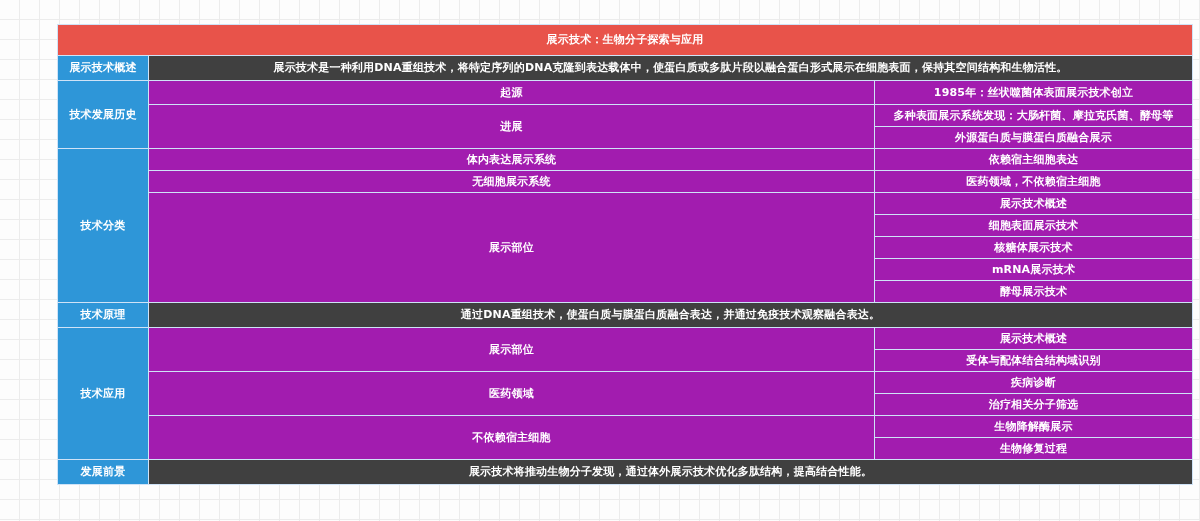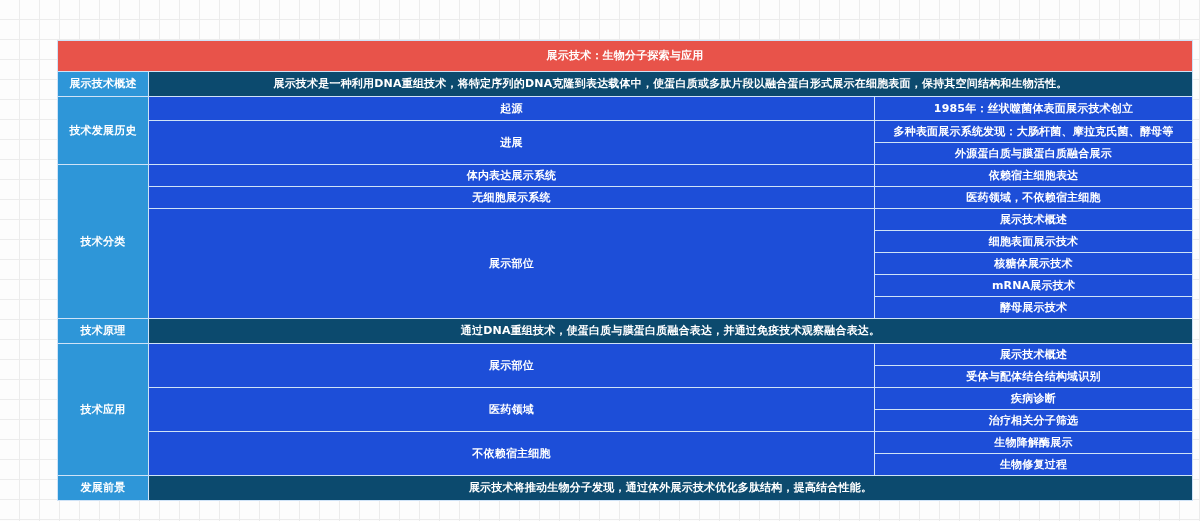--- a/index.html
+++ b/index.html
@@ -10,21 +10,21 @@
     background-image:
       linear-gradient(to right, #ececec 1px, transparent 1px),
       linear-gradient(to bottom, #ececec 1px, transparent 1px);
     background-size:20px 20px;
     background-position:-1px -1px;
     font-family:"DejaVu Sans","Liberation Sans",sans-serif;
     overflow:hidden;
   }
   .sheet{
     position:absolute;
-    left:57px; top:40px;
+    left:57px; top:24px;
     width:1135px;
     box-sizing:border-box;
   }
   table.matrix{
     border-collapse:collapse;
     table-layout:fixed;
     width:1135px;
   }
   table.matrix td{
     border:1px solid #cfe3f7;
@@ -47,25 +47,25 @@
     letter-spacing:1px;
   }
   td.cat-cell{
     background:#2e96d8;
     font-size:12px;
     font-weight:bold;
     letter-spacing:1px;
     border:1px solid #bddcf3;
   }
   td.body-cell{
-    background:#1d4ed8;
+    background:#a21caf;
     border:1px solid #5e9bf2;
   }
   td.wide-text{
-    background:#0c4a6e;
+    background:#404040;
     border:1px solid #5e9bf2;
     font-size:10.5px;
   }
   .r22{height:22px;}
   .r24{height:24px;}
   .r25{height:25px;margin-left:14px;}
 </style>
 </head>
 <body>
 

